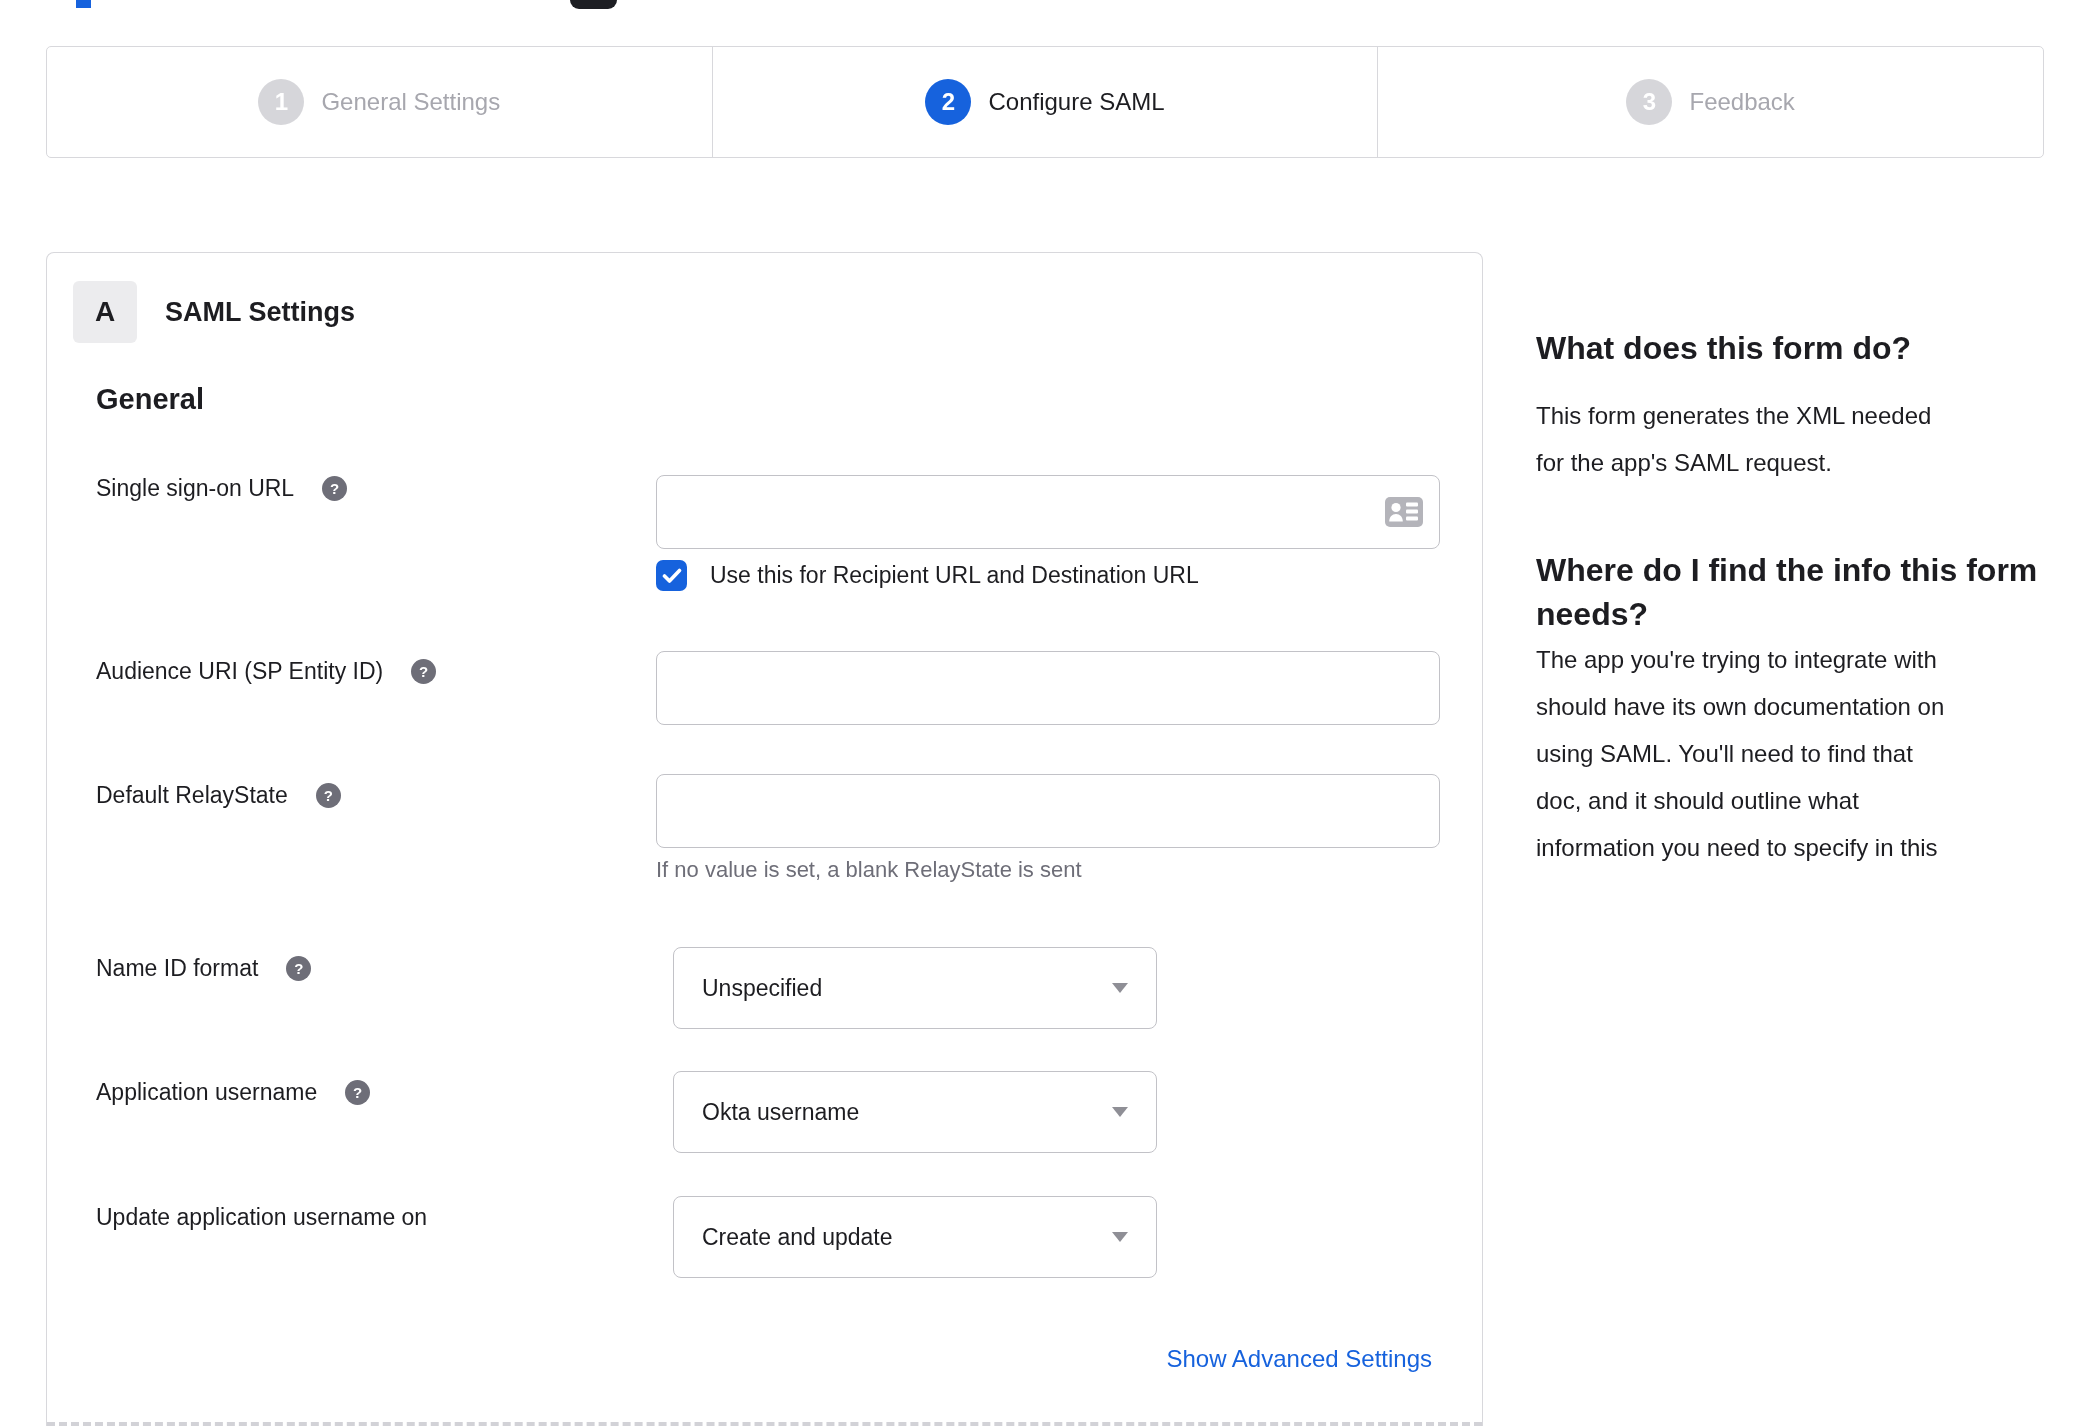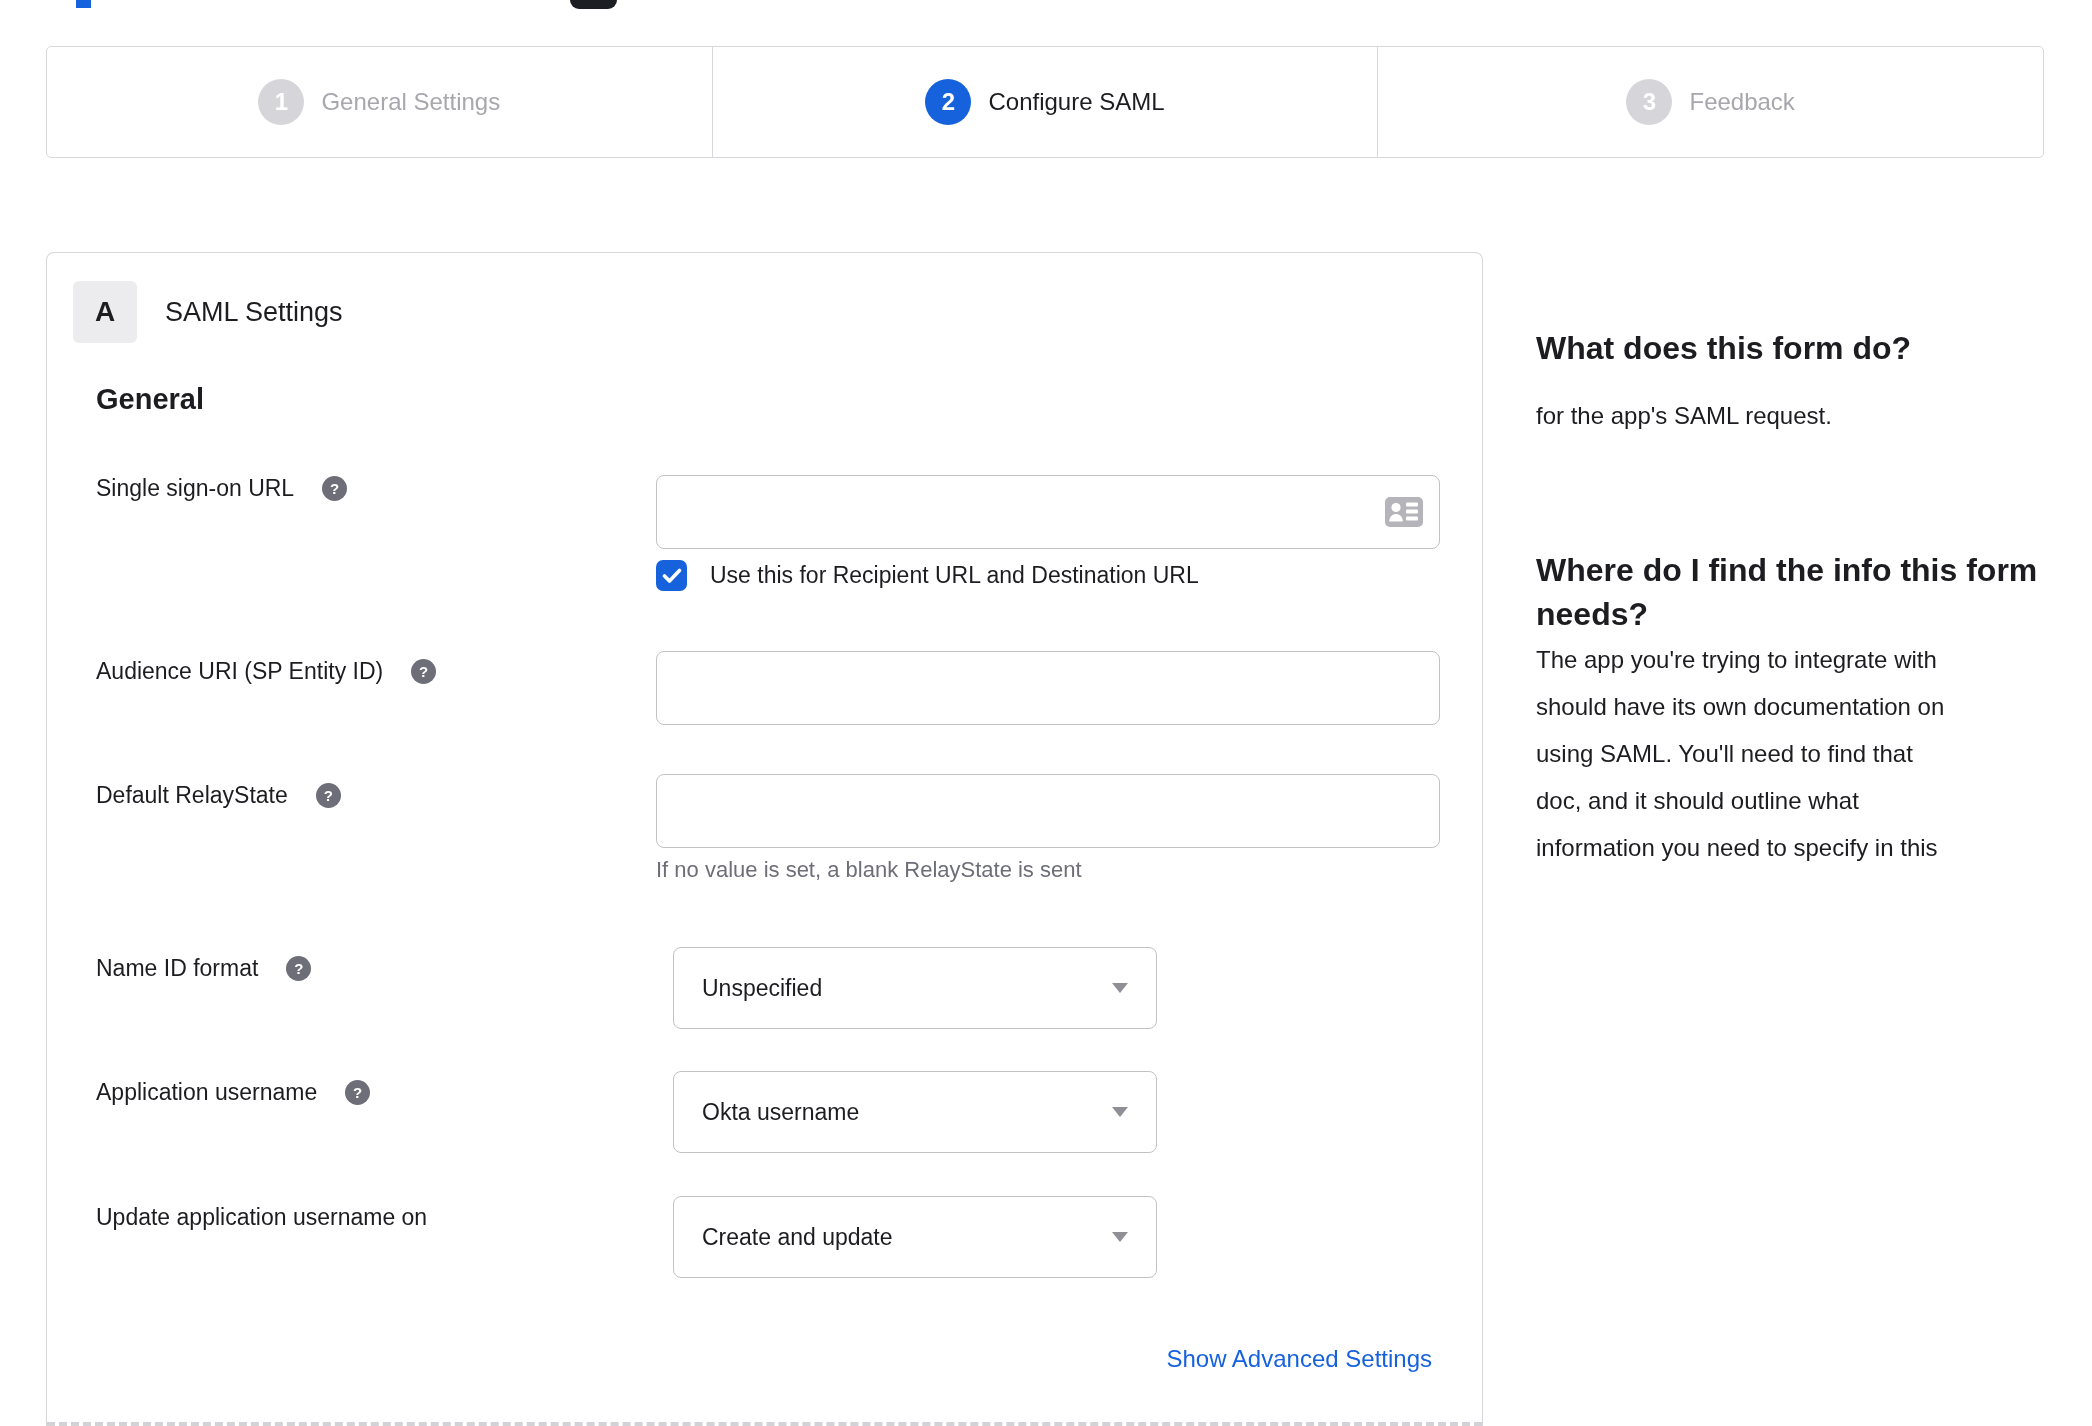--- a/index.html
+++ b/index.html
@@ -37,21 +37,21 @@
     border-radius:8px 8px 0 0;
   }
   .card-dash { position:absolute; left:0; right:0; bottom:0; border-top:4px dashed #d2d2d7; }
 
   .badge {
     position:absolute; left:26px; top:28px; width:64px; height:62px;
     background:#ececee; border-radius:6px;
     display:flex; align-items:center; justify-content:center;
     font-size:28px; font-weight:bold; color:#1d1d21;
   }
-  .card-title { position:absolute; left:118px; top:44px; font-size:27px; font-weight:normal; }
+  .card-title { position:absolute; left:118px; top:44px; font-size:27px; font-weight:bold; }
   .group-title { position:absolute; left:49px; top:130px; font-size:29px; font-weight:bold; }
 
   .field-label {
     position:absolute; left:49px; height:31px;
     display:flex; align-items:center; gap:28px;
     font-size:23px; color:#1d1d21; white-space:nowrap;
   }
   .help-icon {
     width:25px; height:25px; border-radius:50%; background:#6e6e78; color:#fff;
     display:inline-flex; align-items:center; justify-content:center;
@@ -193,20 +193,21 @@
 
   <div class="advanced-link">Show Advanced Settings</div>
 
   <div class="card-dash"></div>
 </div>
 
 <div>
   <div class="help-h" style="top:326px;">What does this form do?</div>
 
   <div class="help-p" style="top:392px;">
+    <div>This form generates the XML needed</div>
     <div>for the app's SAML request.</div>
   </div>
 
   <div class="help-h" style="top:548px;">
     <div>Where do I find the info this form</div>
     <div>needs?</div>
   </div>
 
   <div class="help-p" style="top:636px;">
     <div>The app you're trying to integrate with</div>

